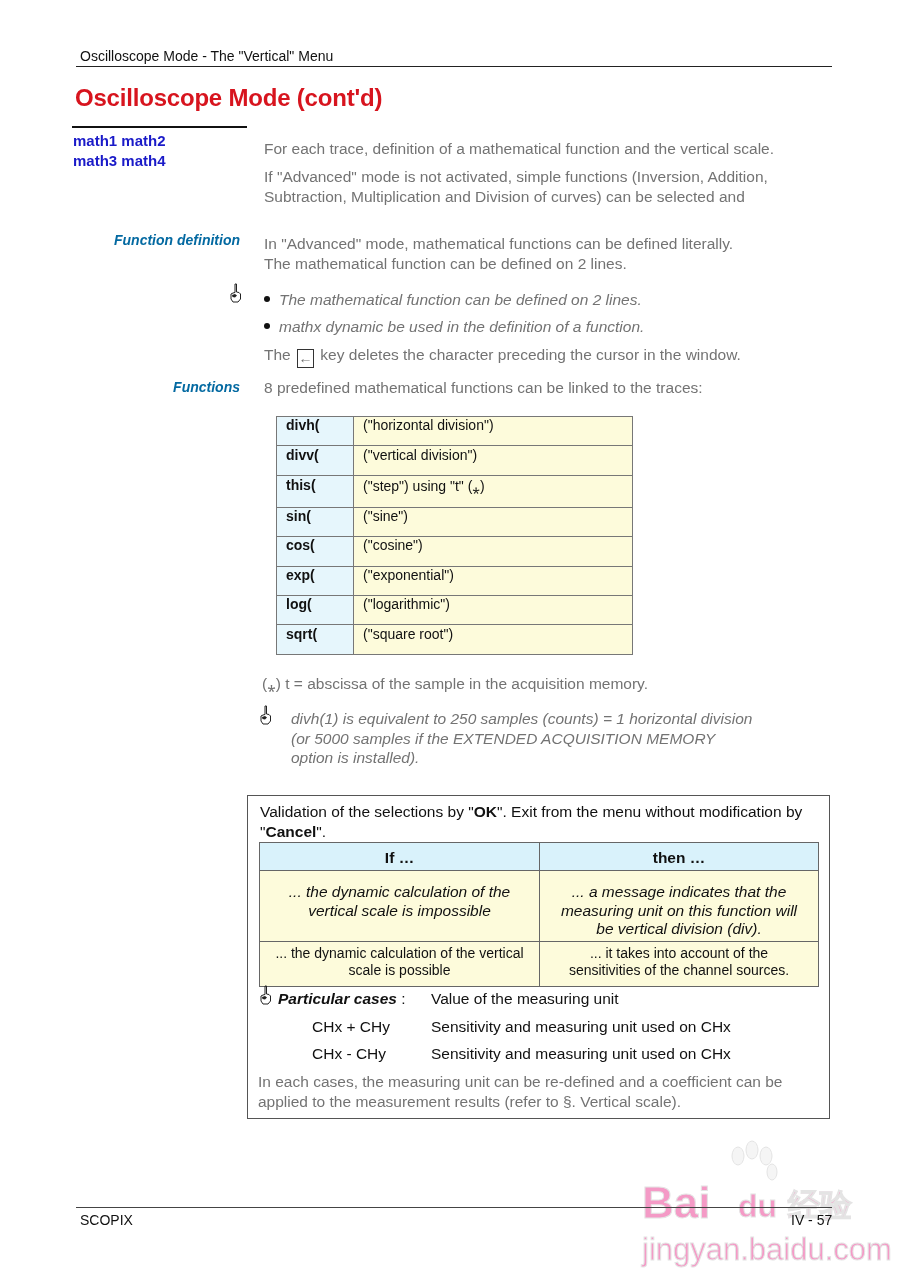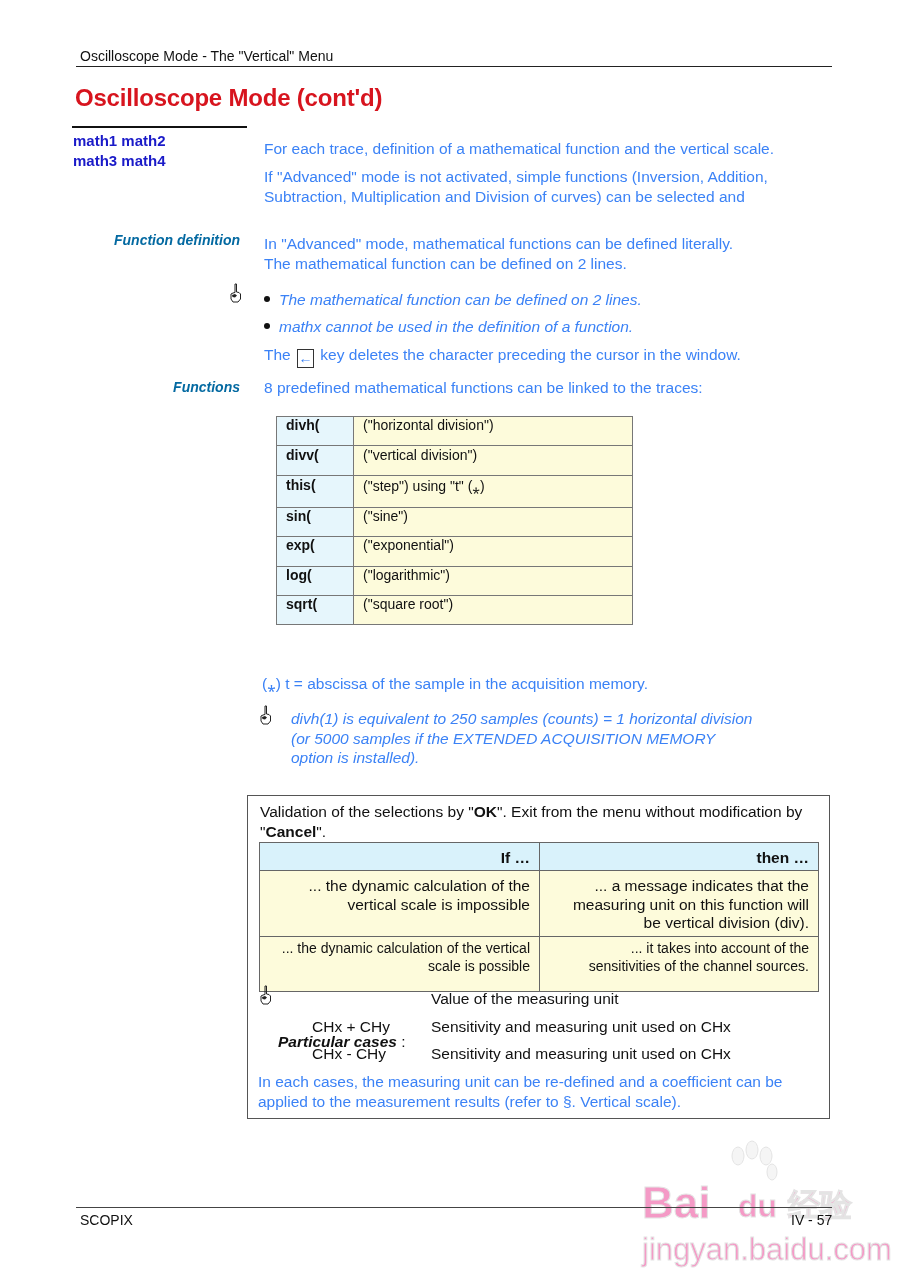--- a/index.html
+++ b/index.html
@@ -35,21 +35,21 @@
       left: 73px; top: 131px;
       font-size: 15px; font-weight: bold; color: #1a1ac8;
       line-height: 20px;
     }
     .side-green {
       font-size: 14px; font-weight: bold; font-style: italic;
       color: #0369a1; text-align: right; width: 170px; left: 70px;
     }
 
     .para {
-      left: 264px; font-size: 15.5px; line-height: 19.5px; color: #3b82f6;
+      left: 264px; font-size: 15.5px; line-height: 19.5px; color: #737373;
       width: 565px;
     }
     .para-it { font-style: italic; }
 
     .bullet-dot {
       display: inline-block; width: 6px; height: 6px; border-radius: 50%;
       background: #111; margin-right: 9px; vertical-align: middle;
       position: relative; top: -2px;
     }
 
@@ -85,30 +85,30 @@
     }
     .box-intro {
       left: 260px; top: 802px; width: 565px;
       font-size: 15.5px; line-height: 19.5px;
     }
     .ctable {
       left: 259px; top: 842px; width: 560px;
       border-collapse: collapse; border: 1.5px solid #555;
     }
     .ctable th, .ctable td {
-      border: 1px solid #666; text-align: right; vertical-align: top;
+      border: 1px solid #666; text-align: center; vertical-align: top;
       padding: 4px 9px 2px 9px;
     }
     .ctable th {
       background: #d9f2fb; font-weight: bold; font-size: 15.5px;
       height: 28px; vertical-align: middle;
     }
     .ctable td { background: #fdfbdb; }
-    .ctable td.big { font-size: 15.5px; line-height: 18.5px; height: 66px; padding-top: 6px; }
-    .ctable td.small { font-size: 14px; line-height: 17.5px; height: 55px; padding-top: 3px; }
+    .ctable td.big { font-size: 15.5px; line-height: 18.5px; height: 66px; padding-top: 12px; font-style: italic; }
+    .ctable td.small { font-size: 14px; line-height: 17.5px; height: 45px; padding-top: 3px; }
 
     .pc-row { font-size: 15.5px; line-height: 19px; }
 
     
     .footer-rule {
       left: 76px; top: 1207px; width: 756px; height: 0;
       border-top: 1.2px solid #444;
     }
     .footer-left { left: 80px; top: 1212px; font-size: 14px; }
     .footer-right { left: 791px; top: 1212px; font-size: 14px; }
@@ -152,21 +152,21 @@
 
 <svg class="abs hand" style="left:228px; top:283px;" viewBox="0 0 16 20">
   <path d="M7 1 L8.5 1 L8.5 9 L11 9.5 L12.5 11 L12.5 16 L10 19 L5 19 L3 16 L3 11 L5 10 L7 9.5 Z" fill="none" stroke="#222" stroke-width="1"></path>
   <path d="M4 12 L7 11 L9 12.5 L7 14.5 L4.5 14 Z" fill="#222"></path>
 </svg>
 
 <div class="abs para para-it" style="top:290px;">
   <span class="bullet-dot"></span><span>The mathematical function can be defined on 2 lines.</span>
 </div>
 <div class="abs para para-it" style="top:317px;">
-  <span class="bullet-dot"></span><span>mathx cannot be used in the definition of a function.</span>
+  <span class="bullet-dot"></span><span>mathx dynamic be used in the definition of a function.</span>
 </div>
 <div class="abs para" style="top:345px;">
   <span>The</span>
   <span class="keycap">←</span>
   <span>key deletes the character preceding the cursor in the window.</span>
 </div>
 
 <div class="abs para" style="top:378px;">8 predefined mathematical functions can be linked to the traces:</div>
 
 <table class="abs ftable">
@@ -179,20 +179,24 @@
         <td class="fn">divv(</td>
         <td class="desc">("vertical division")</td>
       </tr>
     <tr>
         <td class="fn">this(</td>
         <td class="desc">("step") using "t" (⁎)</td>
       </tr>
     <tr>
         <td class="fn">sin(</td>
         <td class="desc">("sine")</td>
+      </tr>
+    <tr>
+        <td class="fn">cos(</td>
+        <td class="desc">("cosine")</td>
       </tr>
     <tr>
         <td class="fn">exp(</td>
         <td class="desc">("exponential")</td>
       </tr>
     <tr>
         <td class="fn">log(</td>
         <td class="desc">("logarithmic")</td>
       </tr>
     <tr>
@@ -249,21 +253,21 @@
         <div>sensitivities of the channel sources.</div>
       </td>
     </tr>
   </tbody>
 </table>
 
 <svg class="abs hand" style="left:258px; top:985px;" viewBox="0 0 16 20">
   <path d="M7 1 L8.5 1 L8.5 9 L11 9.5 L12.5 11 L12.5 16 L10 19 L5 19 L3 16 L3 11 L5 10 L7 9.5 Z" fill="none" stroke="#222" stroke-width="1"></path>
   <path d="M4 12 L7 11 L9 12.5 L7 14.5 L4.5 14 Z" fill="#222"></path>
 </svg>
-<div class="abs pc-row" style="left:278px; top:1032px;">
+<div class="abs pc-row" style="left:278px; top:989px;">
   <b><i>Particular cases</i></b><span> :</span>
 </div>
 <div class="abs pc-row" style="left:431px; top:989px;">Value of the measuring unit</div>
 
 <div class="abs pc-row" style="left:312px; top:1017px;">CHx + CHy</div>
 <div class="abs pc-row" style="left:431px; top:1017px;">Sensitivity and measuring unit used on CHx</div>
 <div class="abs pc-row" style="left:312px; top:1044px;">CHx - CHy</div>
 <div class="abs pc-row" style="left:431px; top:1044px;">Sensitivity and measuring unit used on CHx</div>
 
 <div class="abs para" style="left:258px; top:1072px; width:570px;">

